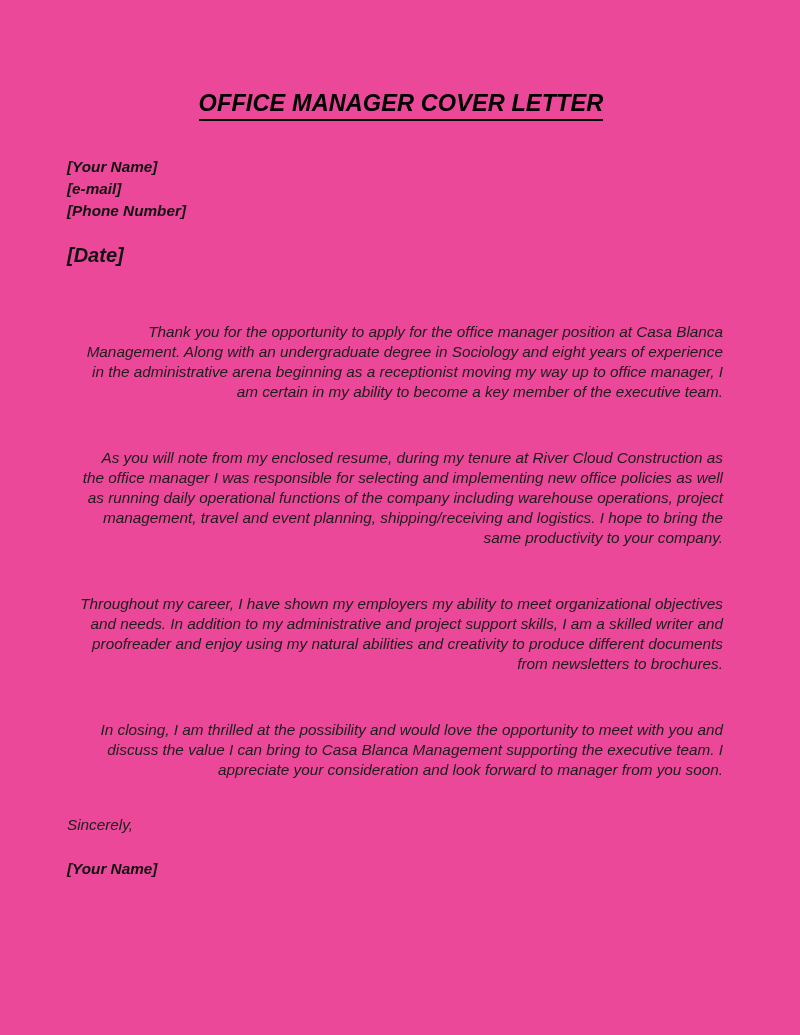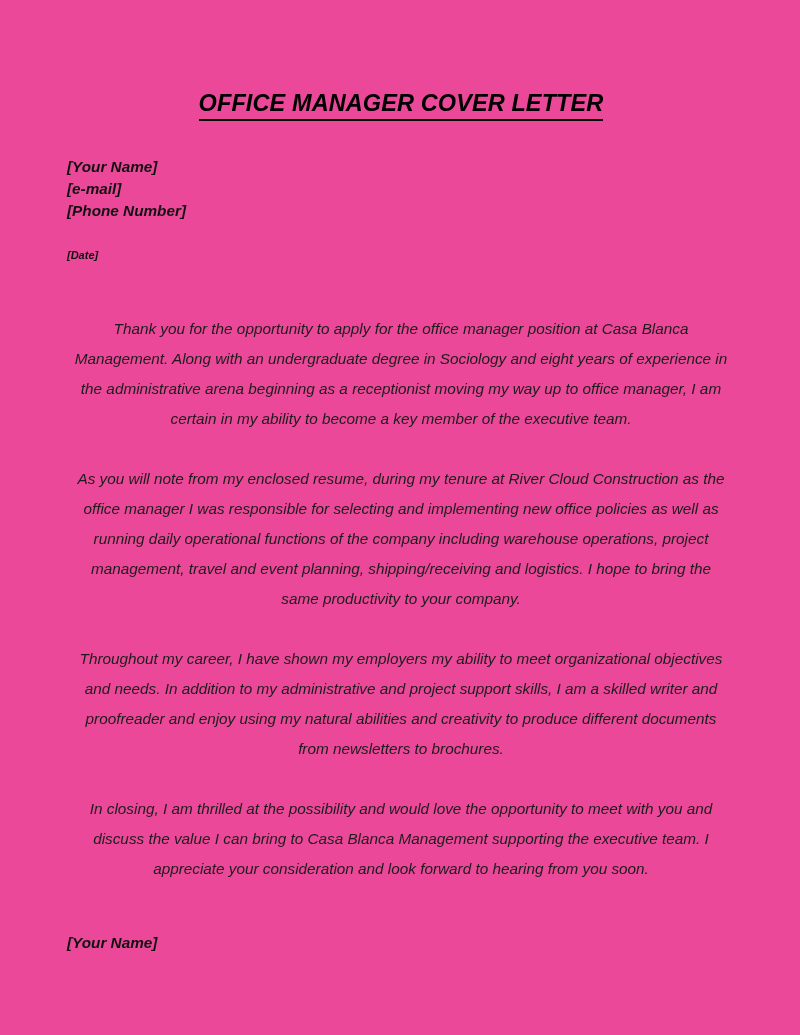--- a/index.html
+++ b/index.html
@@ -44,38 +44,38 @@
   .spacer-after-title { height: 35px; }
   .contact-block {
     font-size: 15.3px;
     font-weight: bold;
     color: #111111;
     line-height: 22px;
   }
   .contact-line { display: block; white-space: pre; }
   .gap-line { height: 22px; }
   .date-line {
-    font-size: 11px;
+    font-size: 20px;
     font-weight: bold;
     color: #111111;
     line-height: 22px;
   }
   .salutation {
     font-size: 15.3px;
     font-weight: normal;
     color: #1c1c1c;
     line-height: 22px;
   }
   .para {
     font-size: 15.3px;
     font-weight: normal;
     color: #1c1c1c;
-    line-height: 30px;
-    text-align: center;
-    margin: 4px;
+    line-height: 20px;
+    text-align: right;
+    margin: 12px;
     padding: 0;
   }
   .closing {
     font-size: 15.3px;
     font-weight: normal;
     color: #1c1c1c;
     line-height: 22px;
   }
   .signature-name {
     font-size: 15.3px;
@@ -114,23 +114,24 @@
     <div class="gap-line"></div>
 
     <p class="para">As you will note from my enclosed resume, during my tenure at River Cloud Construction as the office manager I was responsible for selecting and implementing new office policies as well as running daily operational functions of the company including warehouse operations, project management, travel and event planning, shipping/receiving and logistics. I hope to bring the same productivity to your company.</p>
 
     <div class="gap-line"></div>
 
     <p class="para">Throughout my career, I have shown my employers my ability to meet organizational objectives and needs. In addition to my administrative and project support skills, I am a skilled writer and proofreader and enjoy using my natural abilities and creativity to produce different documents from newsletters to brochures.</p>
 
     <div class="gap-line"></div>
 
-    <p class="para">In closing, I am thrilled at the possibility and would love the opportunity to meet with you and discuss the value I can bring to Casa Blanca Management supporting the executive team. I appreciate your consideration and look forward to hearing from you soon.</p>
+    <p class="para">In closing, I am thrilled at the possibility and would love the opportunity to meet with you and discuss the value I can bring to Casa Blanca Management supporting the executive team. I appreciate your consideration and look forward to manager from you soon.</p>
 
     <div class="gap-line"></div>
 
+    <div class="closing">Sincerely,</div>
 
     <div class="gap-line"></div>
 
     <div class="signature-name">[Your Name]</div>
 
   </div>
 </div>
 
 </body></html>

